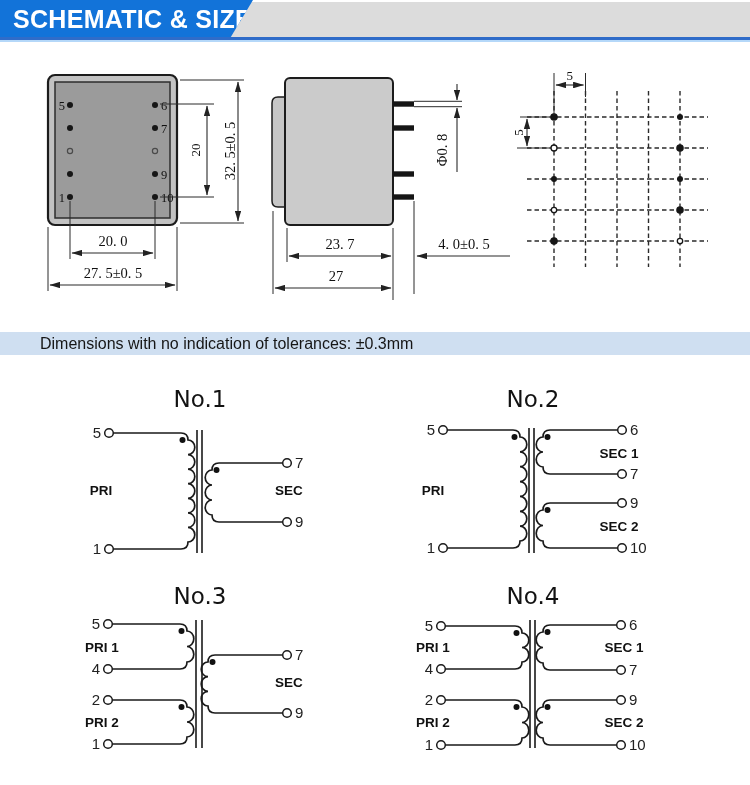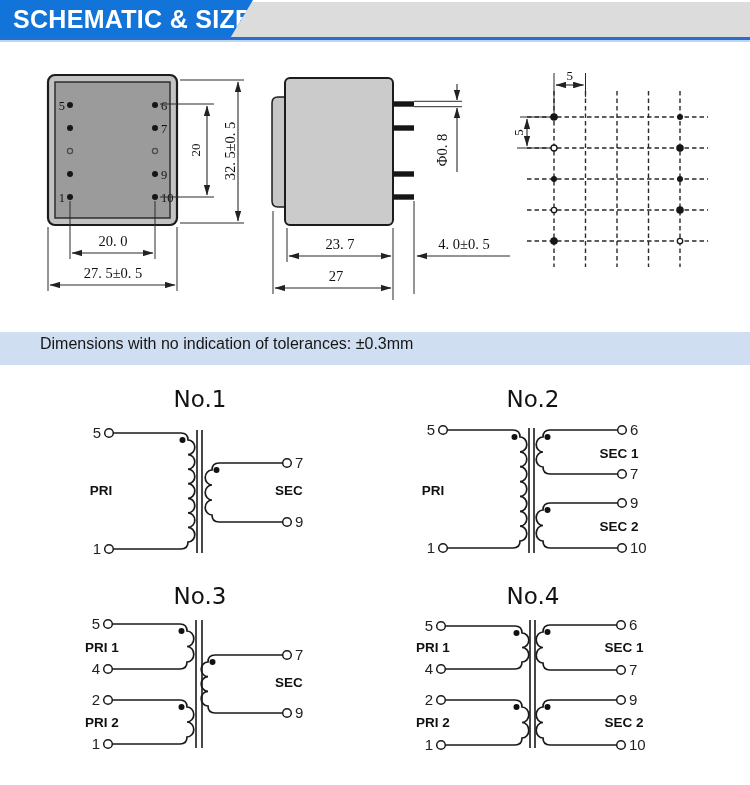--- a/index.html
+++ b/index.html
@@ -5,21 +5,21 @@
   html,body{margin:0;padding:0}
   body{width:750px;height:785px;position:relative;overflow:hidden;background:#fff;
        font-family:"Liberation Sans",sans-serif}
   .abs{position:absolute}
   .header-gray{left:0;top:2px;width:750px;height:35px;background:var(--c-header-bar-gray,#dcdcdc)}
   .header-blue{left:0;top:0;width:253px;height:38px;background:var(--c-header-blue,#1273d9);
        clip-path:polygon(0 0,100% 0,91% 100%,0 100%);color:#fff;font-size:25px;font-weight:bold;
        line-height:38px;padding-left:13px;box-sizing:border-box;letter-spacing:.3px}
   .header-line{left:0;top:37px;width:750px;height:3px;background:var(--c-header-line-blue,#2f6cc9)}
   .header-line2{left:0;top:40px;width:750px;height:2px;background:var(--c-header-line-light,#b5d8f9)}
-  .note-bar{left:0;top:332px;width:750px;height:33px;background:var(--c-note-bg,#cfdff1);
+  .note-bar{left:0;top:332px;width:750px;height:23px;background:var(--c-note-bg,#cfdff1);
        color:#161616;font-size:16px;line-height:23px;padding-left:40px;box-sizing:border-box}
   svg.abs{overflow:visible}
   .body1{fill:var(--c-body-fill,#c2c2c2);stroke:#1c1c1c;stroke-width:2.2}
   .body2{fill:var(--c-body-inner-fill,#9b9b9b);stroke:#2e2e2e;stroke-width:1.5}
   .sbody{fill:var(--c-side-body-fill,#cbcbcb);stroke:#1c1c1c;stroke-width:2}
   .sflange{fill:var(--c-side-flange-fill,#c6c6c6);stroke:#1c1c1c;stroke-width:1.5}
   .pin{fill:#161616}
   .pinh{fill:none;stroke:#4a4a4a;stroke-width:1.2}
   .spin{fill:#161616}
   .gdot{fill:#161616}

